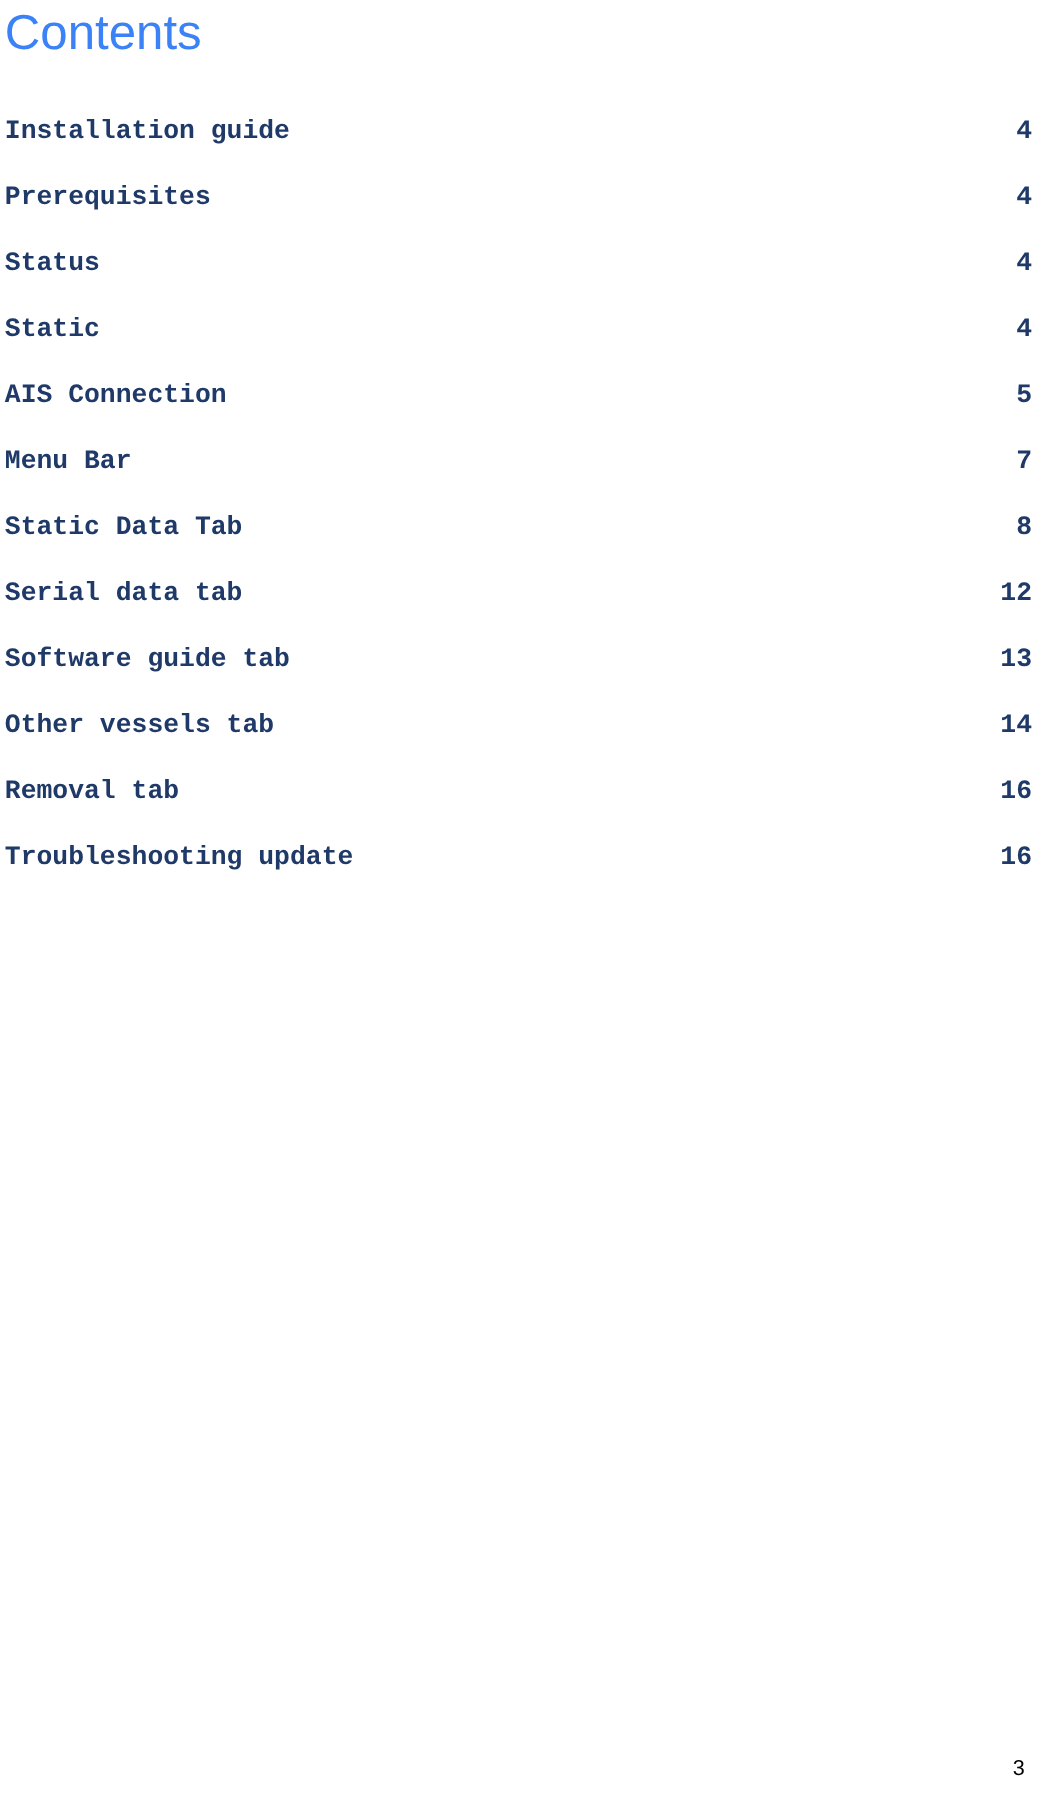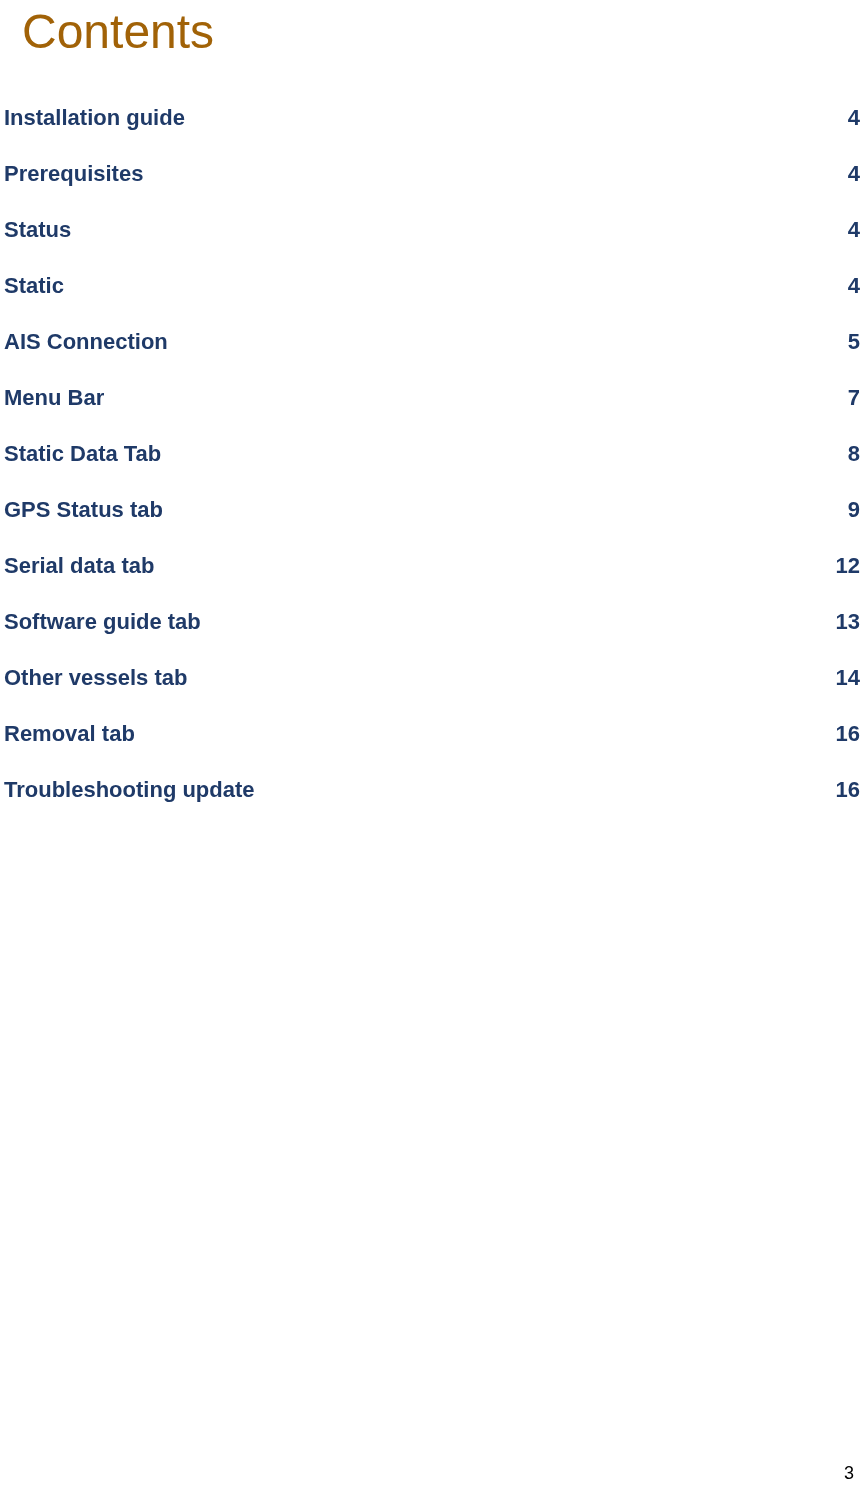--- a/index.html
+++ b/index.html
@@ -8,34 +8,35 @@
       box-sizing: border-box;
     }
     body {
       width: 864px;
       height: 1500px;
       background: #ffffff;
       font-family: Arial, Helvetica, sans-serif;
       position: relative;
     }
     .page-title {
-      color: #a16207;
-      font-size: 48px;
+      color: #3b82f6;
+      font-size: 41px;
       font-weight: normal;
-      padding: 4px 0 0 22px;
+      padding: 4px 0 0 4px;
     }
     .toc {
       margin-top: 46px;
       padding: 0 4px;
     }
     .toc-entry {
       display: flex;
       justify-content: space-between;
       align-items: flex-end;
       margin-bottom: 30px;
+      font-family: Liberation Mono, monospace;
     }
     .toc-title {
       color: #1f3a68;
       font-size: 22px;
       font-weight: bold;
     }
     .toc-page {
       color: #1f3a68;
       font-size: 22px;
       font-weight: bold;
@@ -76,24 +77,20 @@
   </div>
   <div class="toc-entry">
     <span class="toc-title">Menu Bar</span>
     <span class="toc-page">7</span>
   </div>
   <div class="toc-entry">
     <span class="toc-title">Static Data Tab</span>
     <span class="toc-page">8</span>
   </div>
   <div class="toc-entry">
-    <span class="toc-title">GPS Status tab</span>
-    <span class="toc-page">9</span>
-  </div>
-  <div class="toc-entry">
     <span class="toc-title">Serial data tab</span>
     <span class="toc-page">12</span>
   </div>
   <div class="toc-entry">
     <span class="toc-title">Software guide tab</span>
     <span class="toc-page">13</span>
   </div>
   <div class="toc-entry">
     <span class="toc-title">Other vessels tab</span>
     <span class="toc-page">14</span>

